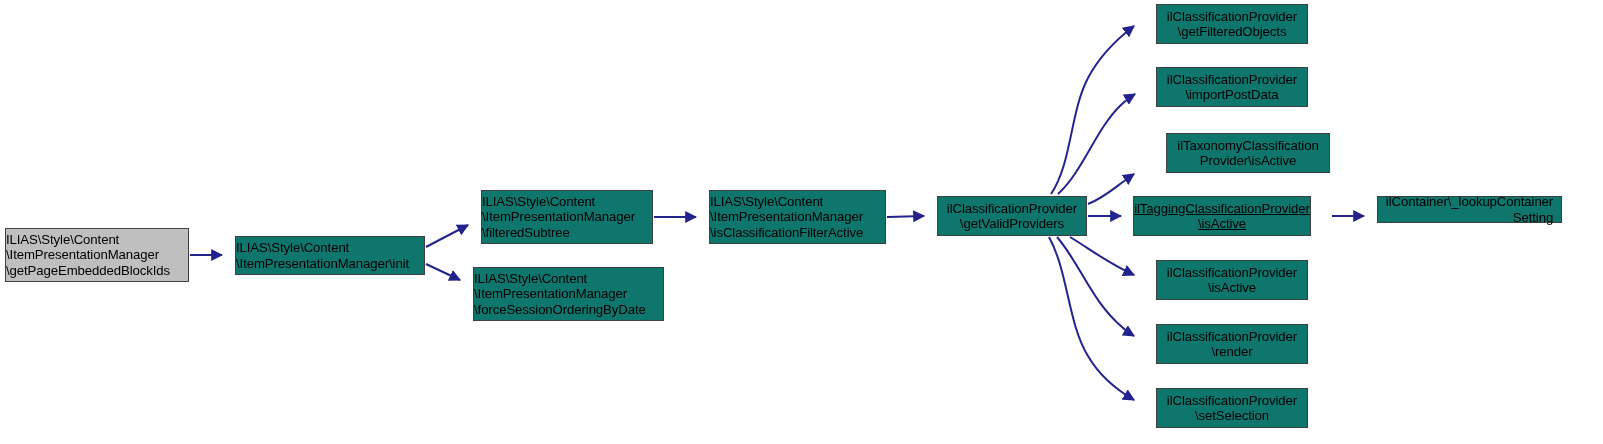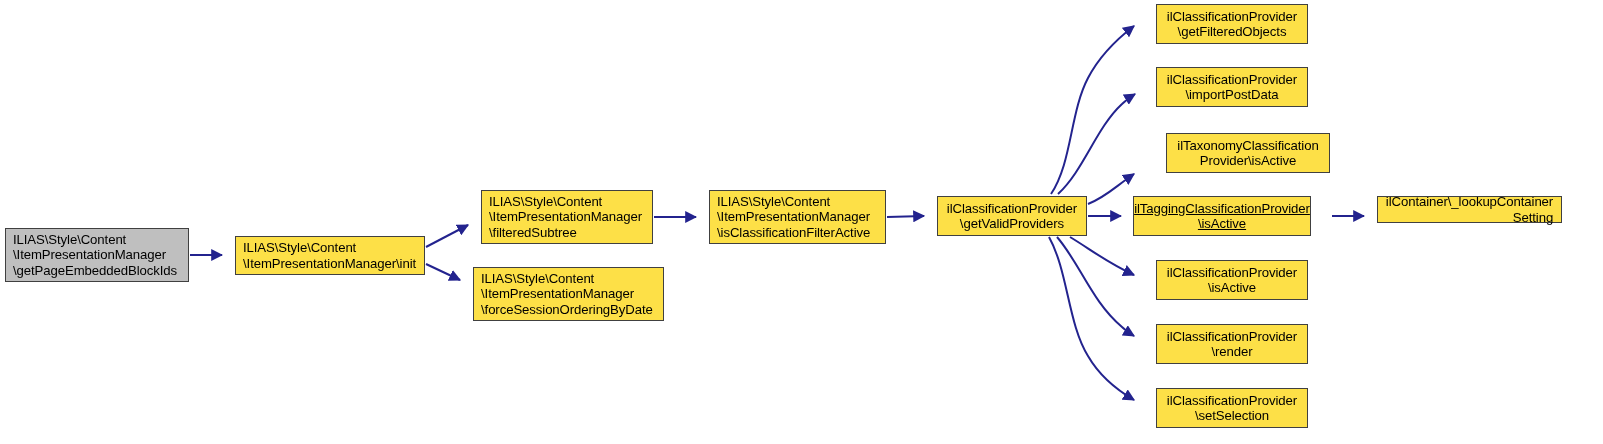--- a/index.html
+++ b/index.html
@@ -20,38 +20,37 @@
     left: 0;
     top: 0;
     width: 1603px;
     height: 444px;
     pointer-events: none;
   }
   .node {
     position: absolute;
     box-sizing: border-box;
     border: 1px solid #404040;
-    background: #fde047;
+    background: #0f766e;
     color: #000000;
     display: flex;
     align-items: center;
     justify-content: center;
     text-align: center;
     font-size: 13.2px;
     line-height: 15.4px;
     white-space: pre-line;
     letter-spacing: -0.1px;
   }
   .node.highlight {
     background: #bfbfbf;
   }
   .node.lt {
     text-align: left;
     justify-content: flex-start;
-    padding-left: 7px;
   }
 </style>
 </head>
 <body>
 
 <div id="canvas">
 
   <svg id="edges" viewBox="0 0 1603 444" width="1603" height="444">
     <defs>
       <marker id="arrow" viewBox="0 0 10 10" refX="9" refY="5" markerWidth="6" markerHeight="6" orient="auto-start-reverse">

